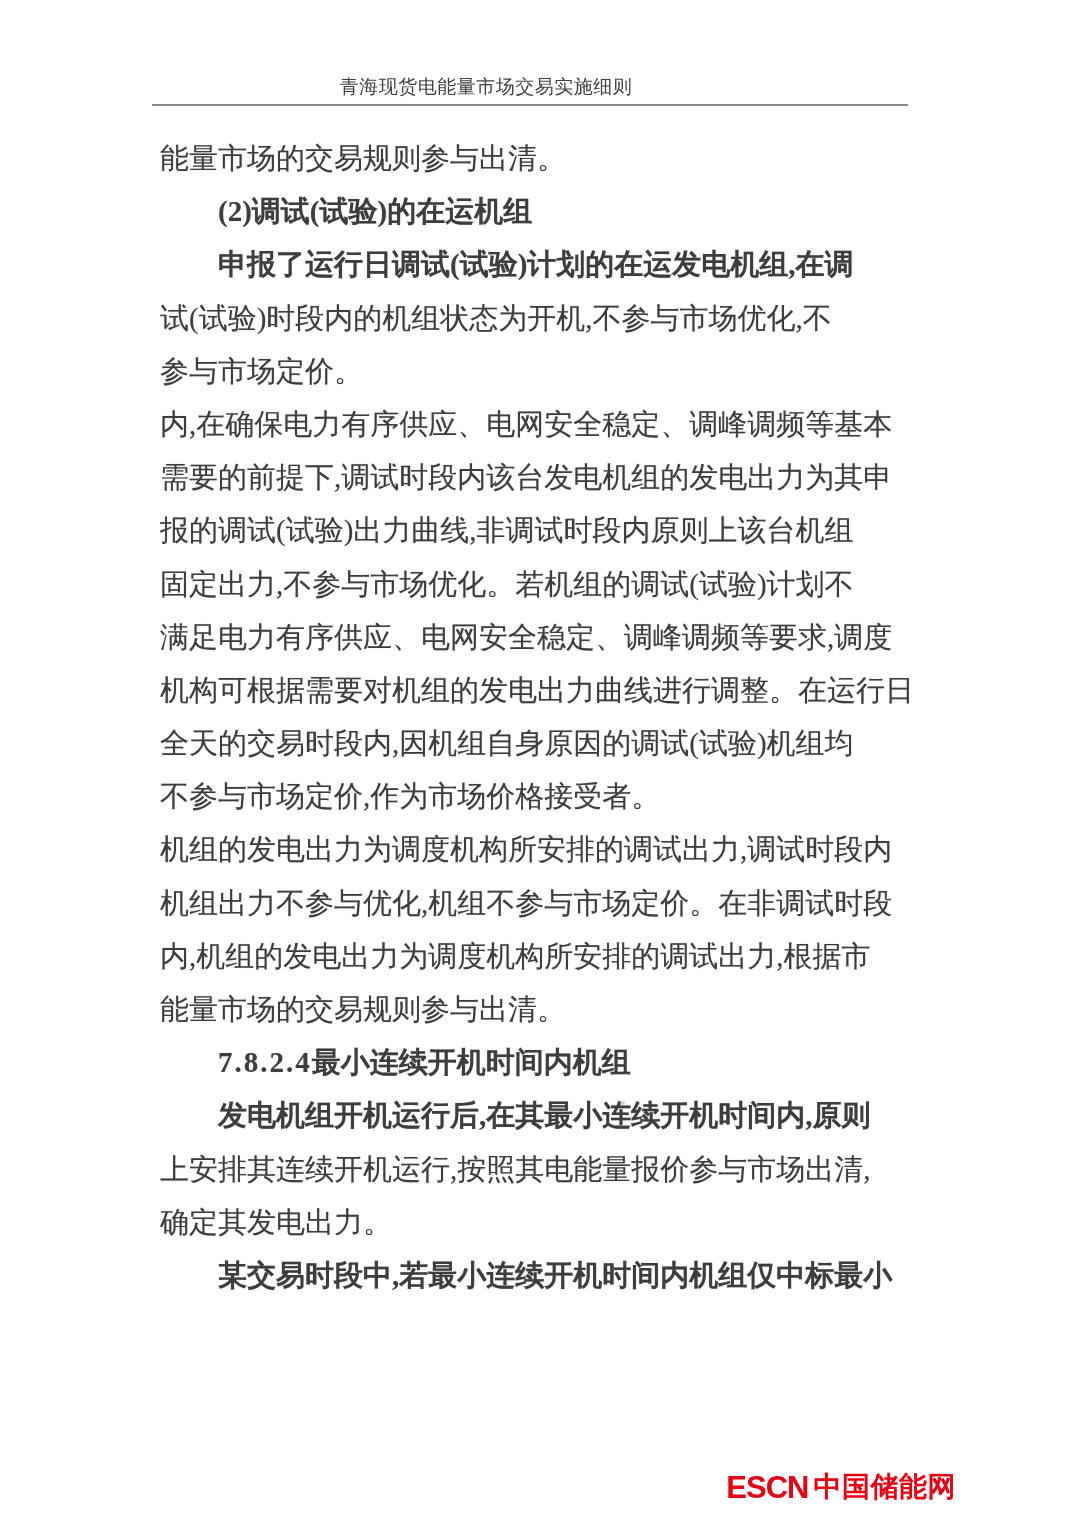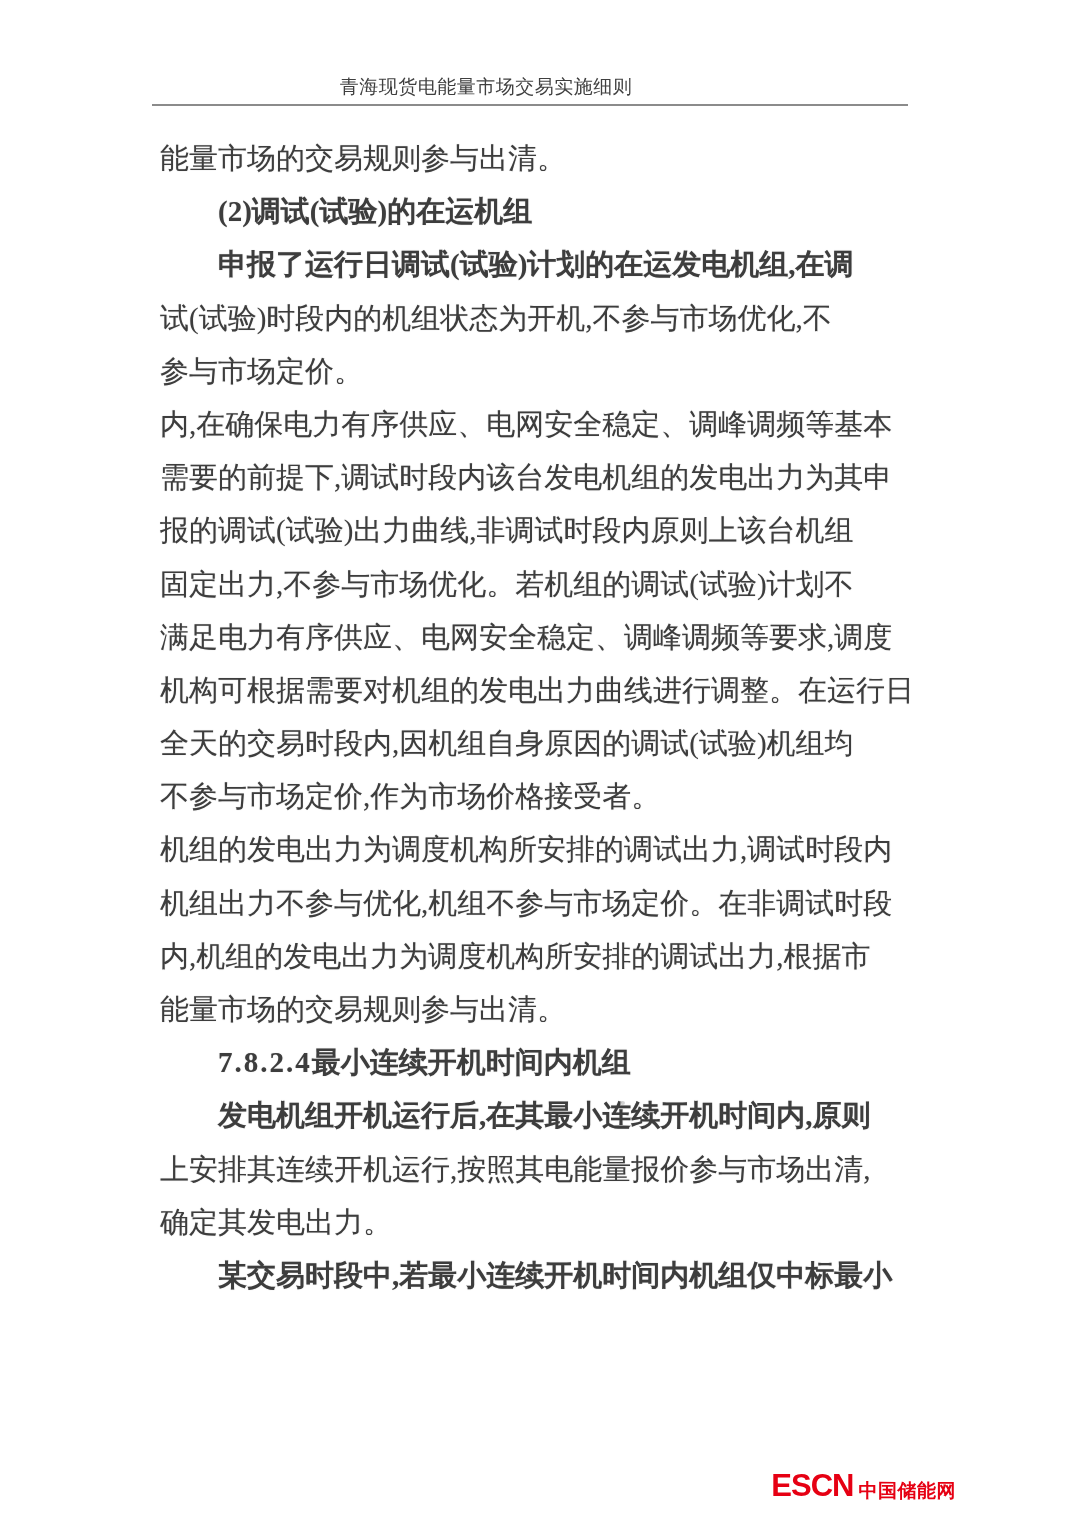--- a/index.html
+++ b/index.html
@@ -79,21 +79,21 @@
   .logo-latin {
     font-family: "Liberation Sans", sans-serif;
     font-weight: 800;
     font-size: 31px;
     letter-spacing: -1px;
     margin-right: 5px;
   }
   .logo-cjk {
     font-family: Liberation Mono, monospace;
     font-weight: 700;
-    font-size: 19px;
+    font-size: 28px;
     letter-spacing: 0.5px;
   }
 </style>
 </head>
 <body>
 
 <div class="page">
 
   <div class="header-title">青海现货电能量市场交易实施细则</div>
 

